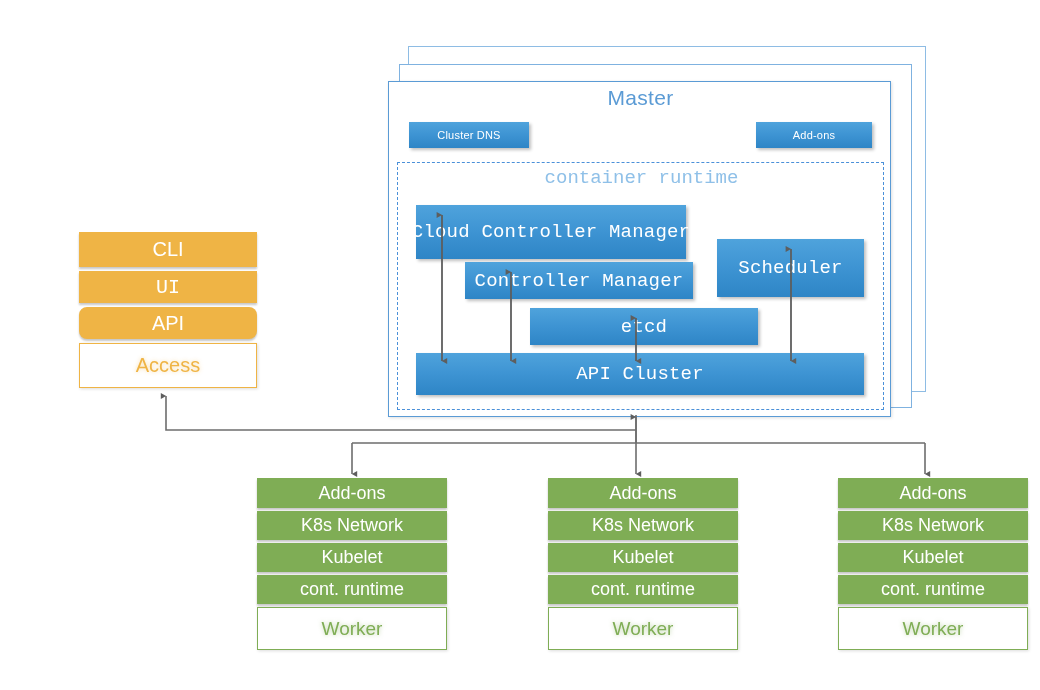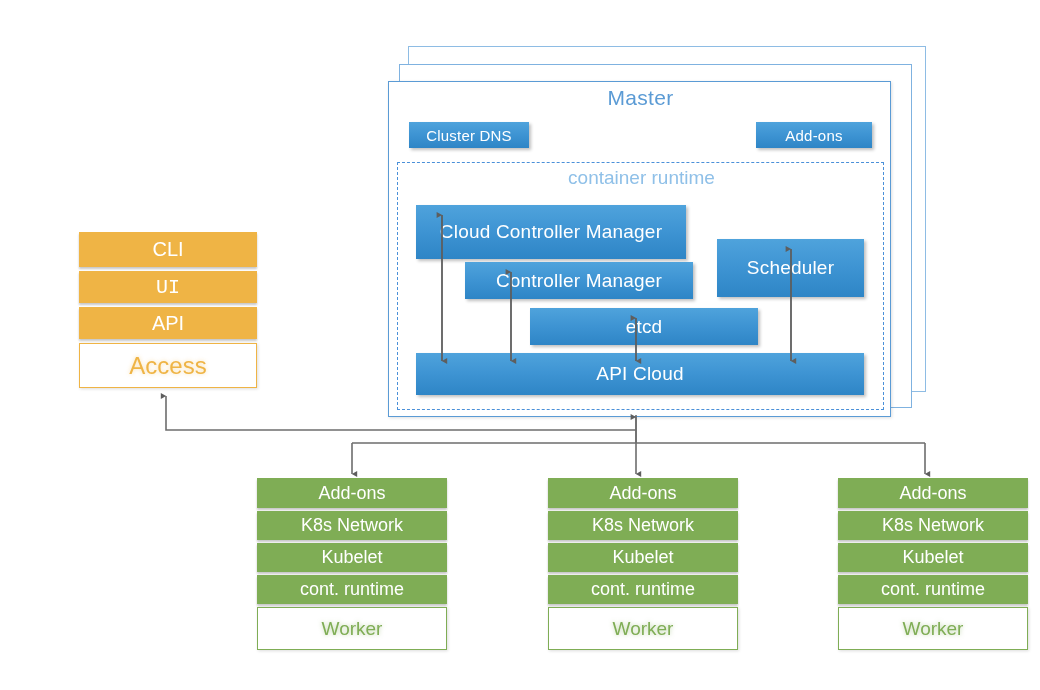--- a/index.html
+++ b/index.html
@@ -57,40 +57,40 @@
     background: linear-gradient(180deg, #4FA3DC 0%, #3E94D3 48%, #2E85C6 100%);
     color: #ffffff;
     display: flex;
     align-items: center;
     justify-content: center;
     box-shadow: 2px 2px 3px rgba(0,0,0,0.25);
     font-size: 19px;
     letter-spacing: 0.2px;
     white-space: nowrap;
   }
-  .bluebox.small { font-size: 15px; }
+  .bluebox.small { font-size: 11px; }
 
   
   .orangebox {
     background: #EFB445;
     color: #ffffff;
     display: flex;
     align-items: center;
     justify-content: center;
     font-size: 20px;
     box-shadow: 0 2px 2px rgba(0,0,0,0.22);
   }
   .accesslabel {
     background: #ffffff;
     border: 1px solid #EFB445;
     color: #EFB445;
     display: flex;
     align-items: center;
     justify-content: center;
-    font-size: 24px;
+    font-size: 20px;
     text-shadow: 0 0 4px rgba(239,180,69,0.45);
     box-shadow: 1px 1px 3px rgba(0,0,0,0.14);
   }
 
   
   .greenbox {
     background: #7FAD55;
     color: #ffffff;
     display: flex;
     align-items: center;
@@ -129,40 +129,40 @@
   <div class="abs master-frame back2" style="left:399px; top:64px; width:513px; height:344px;"></div>
 
   <div class="abs master-frame front" style="left:388px; top:81px; width:503px; height:336px;padding-left:8px;">
 
     <div class="abs master-title" style="left:0; top:4px; width:503px;">Master</div>
 
     <div class="abs bluebox small" style="left:20px; top:40px; width:120px; height:26px;">Cluster DNS</div>
 
     <div class="abs bluebox small" style="left:367px; top:40px; width:116px; height:26px;">Add-ons</div>
 
-    <div class="abs runtime-box" style="left:8px; top:80px; width:487px; height:248px;">
+    <div class="abs runtime-box" style="left:8px; top:80px; width:487px; height:248px;font-family:Liberation Mono, monospace;">
 
       <div class="abs runtime-title" style="left:0; top:4px; width:487px;">container runtime</div>
 
       <div class="abs bluebox" style="left:18px; top:42px; width:270px; height:54px;">Cloud Controller Manager</div>
 
       <div class="abs bluebox" style="left:132px; top:145px; width:228px; height:37px;">etcd</div>
 
       <div class="abs bluebox" style="left:67px; top:99px; width:228px; height:37px;">Controller Manager</div>
 
       <div class="abs bluebox" style="left:319px; top:76px; width:147px; height:58px;">Scheduler</div>
 
-      <div class="abs bluebox" style="left:18px; top:190px; width:448px; height:42px;">API Cloud</div>
+      <div class="abs bluebox" style="left:18px; top:190px; width:448px; height:42px;">API Cluster</div>
     </div>
   </div>
 
   <div class="abs" style="left:79px; top:232px; width:178px; height:160px;">
     <div class="abs orangebox" style="left:0; top:0; width:178px; height:35px;">CLI</div>
     <div class="abs orangebox" style="left:0; top:39px; width:178px; height:32px;font-family:Liberation Mono, monospace;">UI</div>
-    <div class="abs orangebox" style="left:0; top:75px; width:178px; height:32px;">API</div>
+    <div class="abs orangebox" style="left:0; top:75px; width:178px; height:32px;border-radius:8px;">API</div>
     <div class="abs accesslabel" style="left:0; top:111px; width:178px; height:45px;">Access</div>
   </div>
 
   <div class="abs" style="left:257px; top:478px; width:190px; height:175px;">
     <div class="abs greenbox" style="left:0; top:0; width:190px; height:30px;">Add-ons</div>
     <div class="abs greenbox" style="left:0; top:33px; width:190px; height:29px;">K8s Network</div>
     <div class="abs greenbox" style="left:0; top:65px; width:190px; height:29px;">Kubelet</div>
     <div class="abs greenbox" style="left:0; top:97px; width:190px; height:29px;">cont. runtime</div>
     <div class="abs workerlabel" style="left:0; top:129px; width:190px; height:43px;">Worker</div>
   </div>

